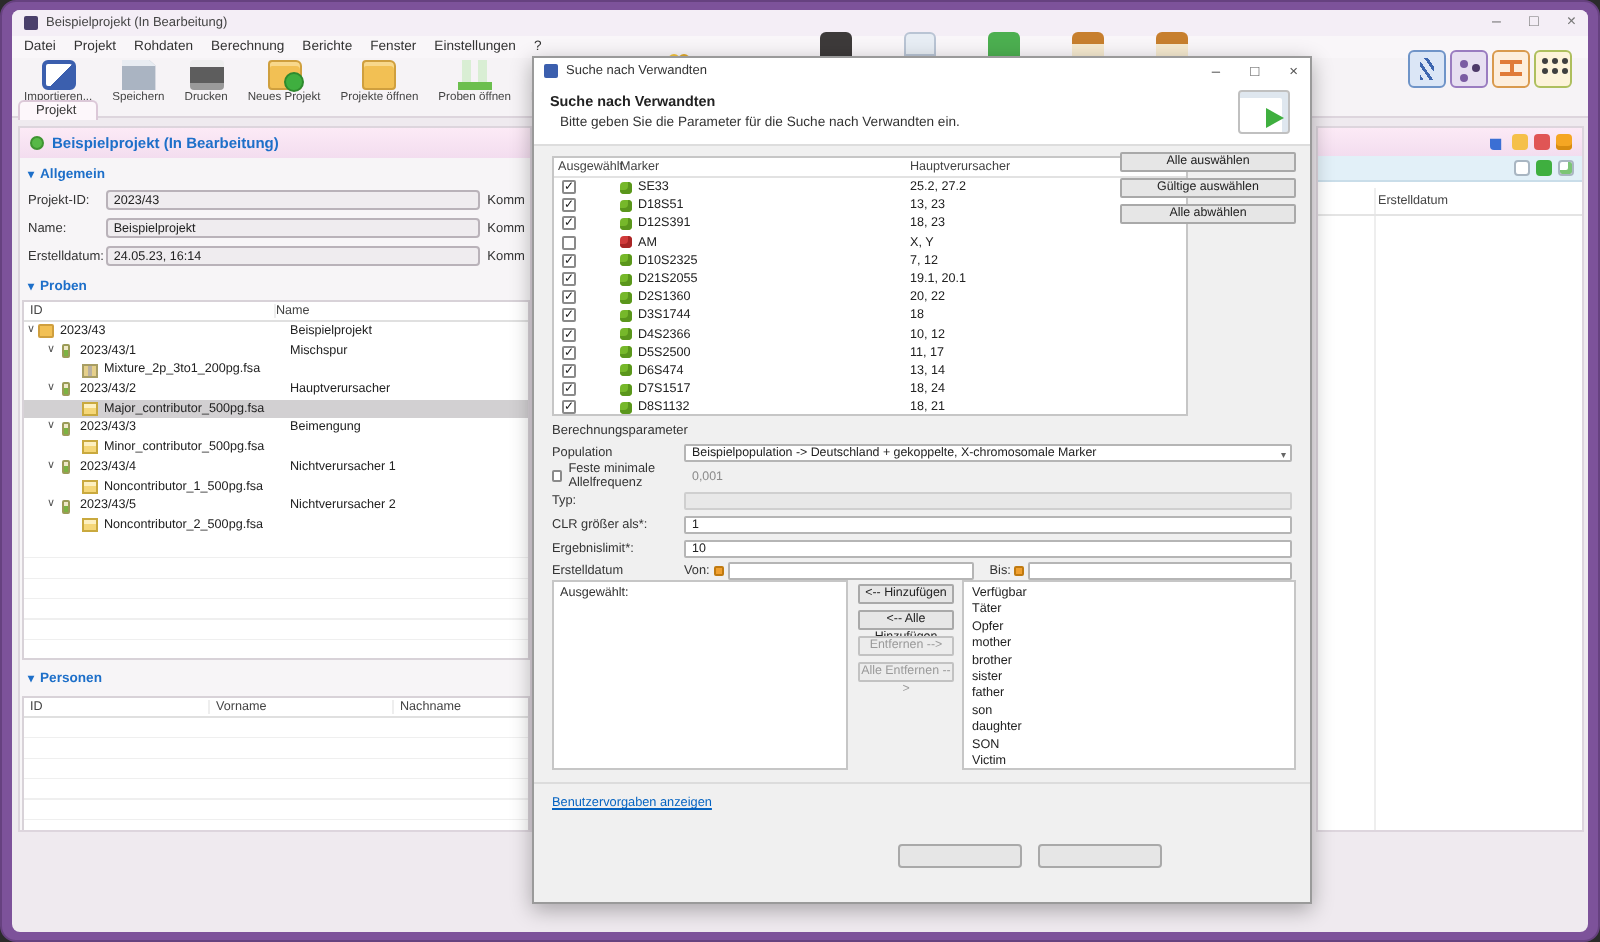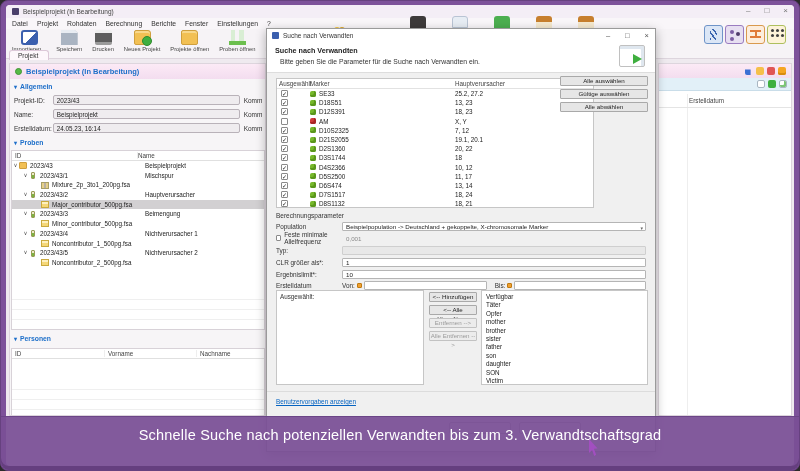--- a/index.html
+++ b/index.html
@@ -570,17 +570,13 @@
           </div>
       </div>
 
       <div class="dlg-sep" data-name="dialog-separator"></div>
       <div class="dlg-link" data-name="benutzervorgaben-link">Benutzervorgaben anzeigen</div>
       <div class="dlg-footer-btn" style="left:182px;" data-name="dialog-footer-button"></div>
       <div class="dlg-footer-btn" style="left:252px;" data-name="dialog-footer-button"></div>
     </div>
   </div>
 
-  <div class="caption-overlay" data-name="caption-overlay">
-    <div class="caption-text" data-name="caption-text">Schnelle Suche nach potenziellen Verwandten bis zum 3. Verwandtschaftsgrad</div>
-    <div class="cursor-arrow" data-name="mouse-cursor-icon"></div>
-  </div>
 </div>
 
 </body></html>

